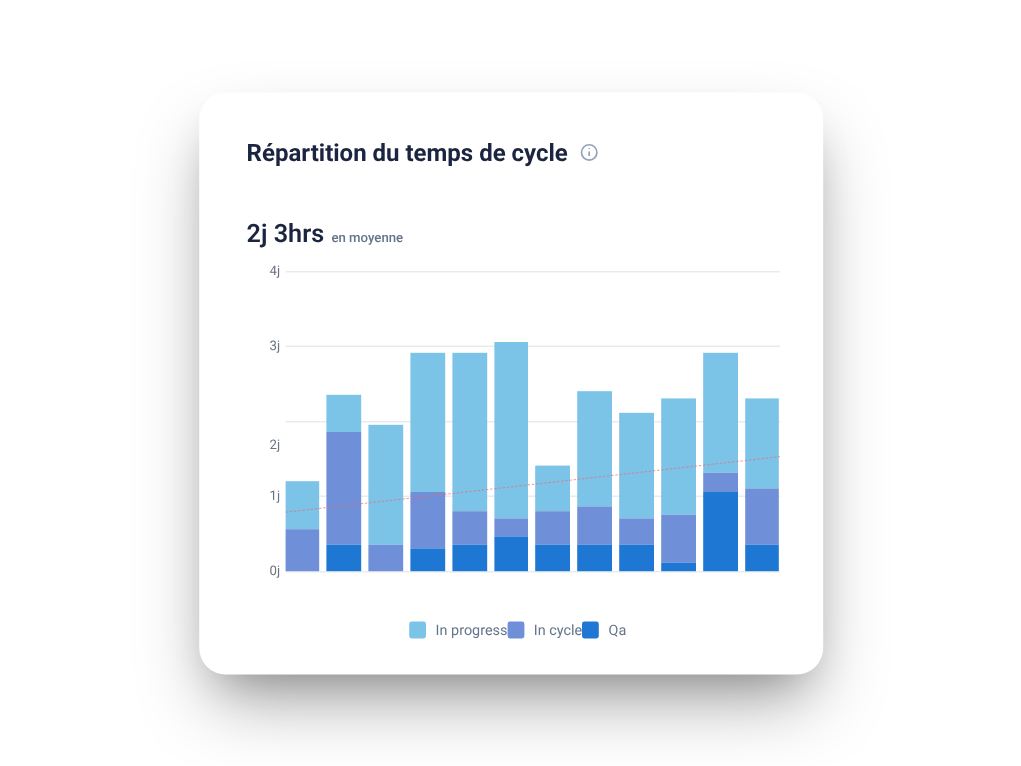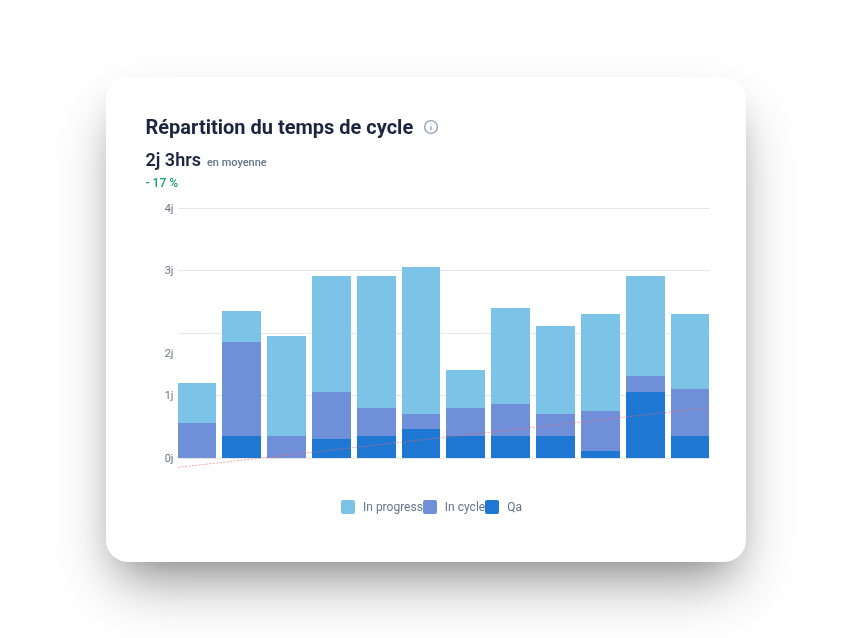--- a/index.html
+++ b/index.html
@@ -1,27 +1,27 @@
 <!DOCTYPE html>
 <html><head>
 <meta charset="utf-8">
 <style>
   * { box-sizing: border-box; margin: 0; padding: 0; }
   html, body { width: 851px; height: 638px; background: #fff; font-family: -apple-system, BlinkMacSystemFont, "Segoe UI", Roboto, Helvetica, Arial, sans-serif; }
   .stage { width: 851px; height: 638px; position: relative; display: flex; align-items: center; justify-content: center; }
   .card {
-    width: 640px; height: 485px; background: #fff; border-radius: 22px;
+    width: 520px; height: 485px; background: #fff; border-radius: 22px;
     box-shadow: 0 30px 60px -10px rgba(0,0,0,0.35), 0 18px 36px -18px rgba(0,0,0,0.25);
     padding: 38px 28px 28px 40px; position: relative;
   }
   .title-row { display: flex; align-items: center; gap: 10px; }
   .title { font-size: 20px; font-weight: 700; color: #1b2540; }
   .info-icon { width: 16px; height: 16px; color: #94a3b8; display:inline-flex; align-items:center; justify-content:center; }
   .metric-row { margin-top: 10px; display: flex; align-items: baseline; gap: 6px; }
-  .metric { font-size: 18px; font-weight: 600; color: #1b2540; }
+  .metric { font-size: 21px; font-weight: 600; color: #1b2540; margin-top: 35px; }
   .metric-sub { font-size: 11px; color: #64748b; font-weight: 500; }
   .delta { margin-top: 6px; font-size: 12px; color: #15a36a; font-weight: 500; }
 
   .plot { position: relative; margin-top: 18px; height: 290px; }
   .plot-area { position: absolute; left: 32px; right: 8px; top: 0; bottom: 40px; }
   .gridline { position: absolute; left: 0; right: 0; border-top: 1px solid #e5e7eb; }
   .ytick { position: absolute; left: -28px; width: 24px; text-align: right; font-size: 11px; color: #6b7280; transform: translateY(-50%); }
   .bars { position: absolute; left: 0; right: 0; bottom: 0; top: 0; display: flex; align-items: flex-end; gap: 6px; }
   .bar { flex: 1 1 0; display: flex; flex-direction: column; justify-content: flex-end; height: 100%; position: relative; }
   .seg { width: 100%; }
@@ -48,21 +48,20 @@
           <line x1="8" y1="7.2" x2="8" y2="11"></line>
           <circle cx="8" cy="4.8" r="0.6" fill="currentColor" stroke="none"></circle>
         </svg>
       </span>
     </div>
 
     <div class="metric-row">
       <span class="metric">2j 3hrs</span>
       <span class="metric-sub">en moyenne</span>
     </div>
-    <div class="delta">- 17 %</div>
 
     <div class="plot">
       <div class="plot-area" id="plot-area">
 
       <div class="gridline" style="top: 100%;"></div>
           <div class="ytick" style="top: 100%;">0j</div>
           <div class="gridline" style="top: 75%;"></div>
           <div class="ytick" style="top: 75%;">1j</div>
           <div class="gridline" style="top: 50%;"></div>
           <div class="ytick" style="top: 50%; margin-top: 20px;">2j</div>

